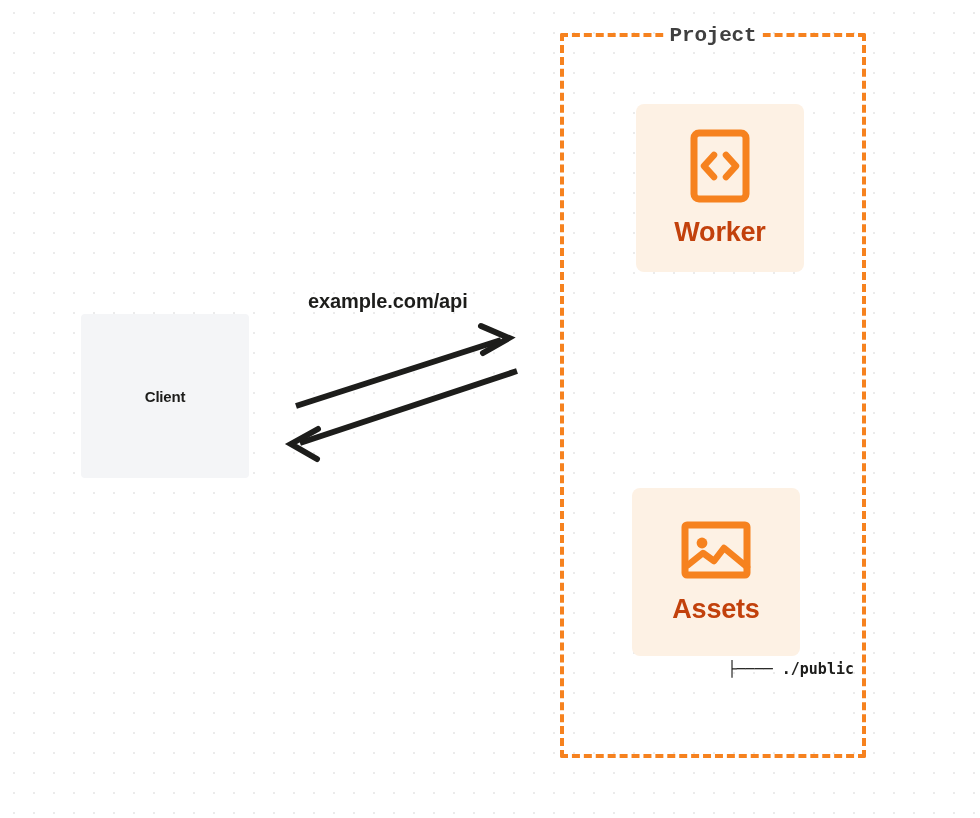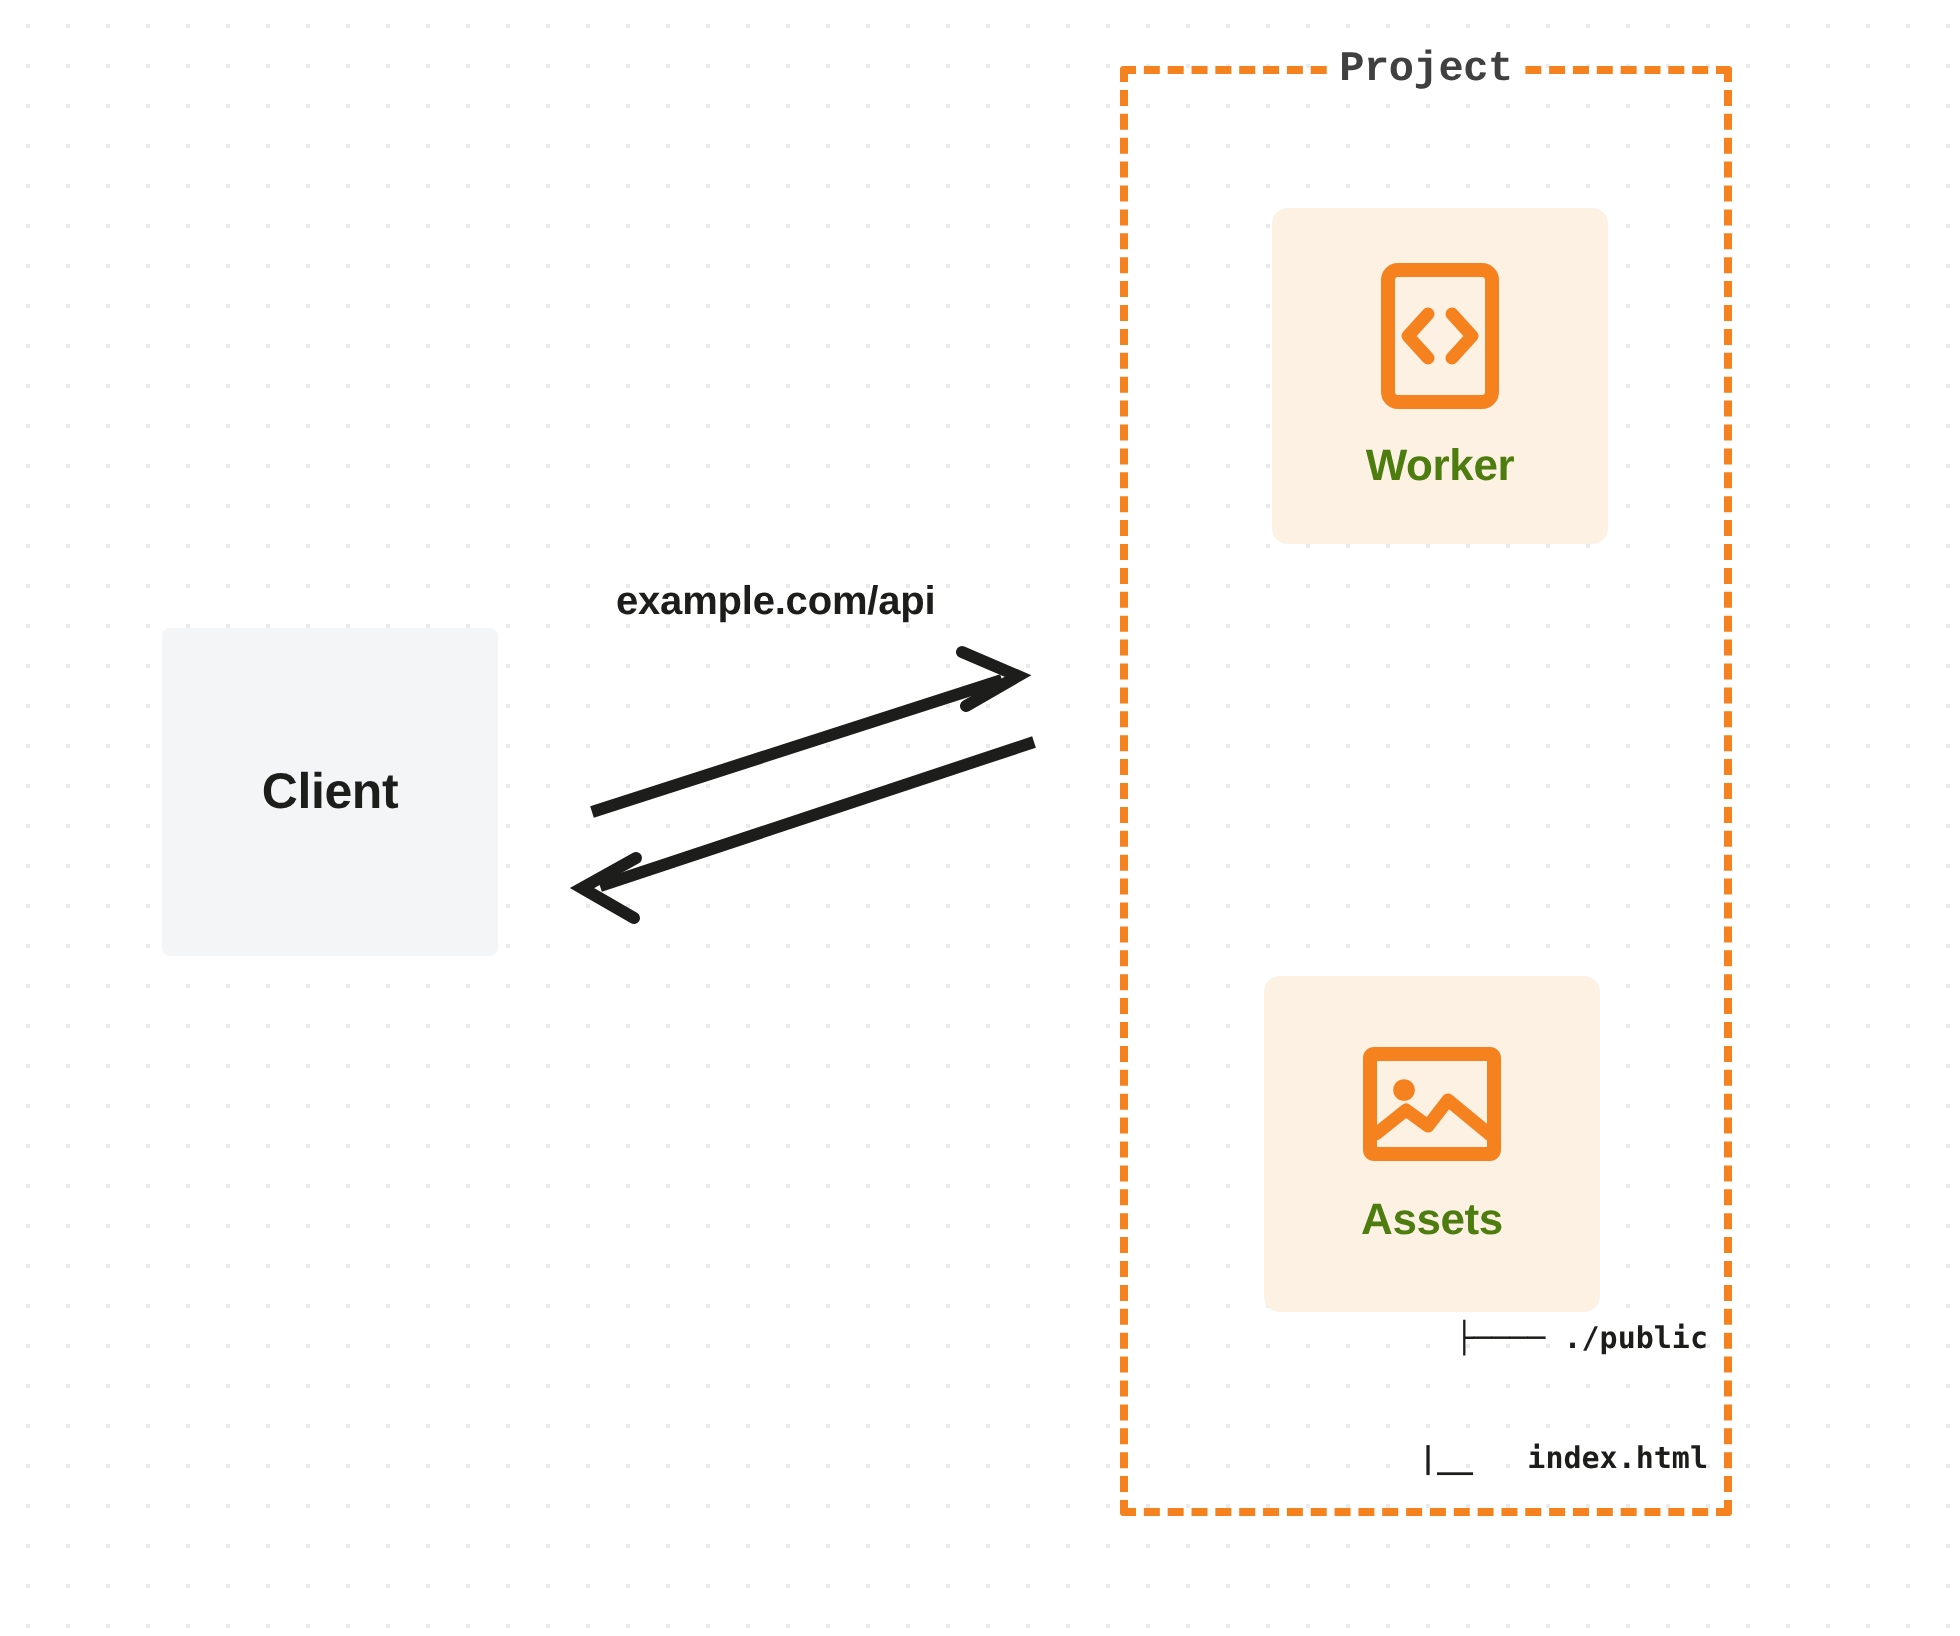--- a/index.html
+++ b/index.html
@@ -31,21 +31,21 @@
     top: 314px;
     width: 168px;
     height: 164px;
     background: #f4f5f7;
     border-radius: 4px;
     display: flex;
     align-items: center;
     justify-content: center;
   }
   #client-box .node-label {
-    font-size: 25px;
+    font-size: 15px;
     font-weight: bold;
     color: #1d1d1b;
     letter-spacing: -0.2px;
   }
 
   
   #arrows {
     position: absolute;
     left: 0;
     top: 0;
@@ -106,23 +106,23 @@
     justify-content: center;
   }
   #worker-node { left: 72px; top: 67px; }
   #assets-node { left: 68px; top: 415px; margin-top: 36px; }
 
   .inner-node .node-icon {
     display: block;
     margin-bottom: 10px;
   }
   .inner-node .node-label {
-    font-size: 22px;
+    font-size: 27px;
     font-weight: bold;
-    color: #4d7c0f;
+    color: #c2410c;
     letter-spacing: -0.2px;
   }
 
   
   #file-tree {
     position: absolute;
     left: 47px;
     top: 582px;
     width: 245px;
     font-family: "DejaVu Sans Mono", monospace;
@@ -183,18 +183,17 @@
           <rect x="4" y="5" width="62" height="50" rx="2" ry="2" fill="none" stroke="#f6821f" stroke-width="7"></rect>
           <circle cx="21" cy="23" r="5.4" fill="#f6821f"></circle>
           <polyline points="7,45 22,33 33,41 43,28 66,47" fill="none" stroke="#f6821f" stroke-width="6.5" stroke-linecap="round" stroke-linejoin="round"></polyline>
         </svg>
       </span>
       <span class="node-label">Assets</span>
     </div>
 
     <div id="file-tree">
       <span class="tree-row">├──── ./public</span>
-      <span class="tree-row"> |__   index.html</span>
       
     </div>
 
   </div>
 </div>
 
 </body></html>

